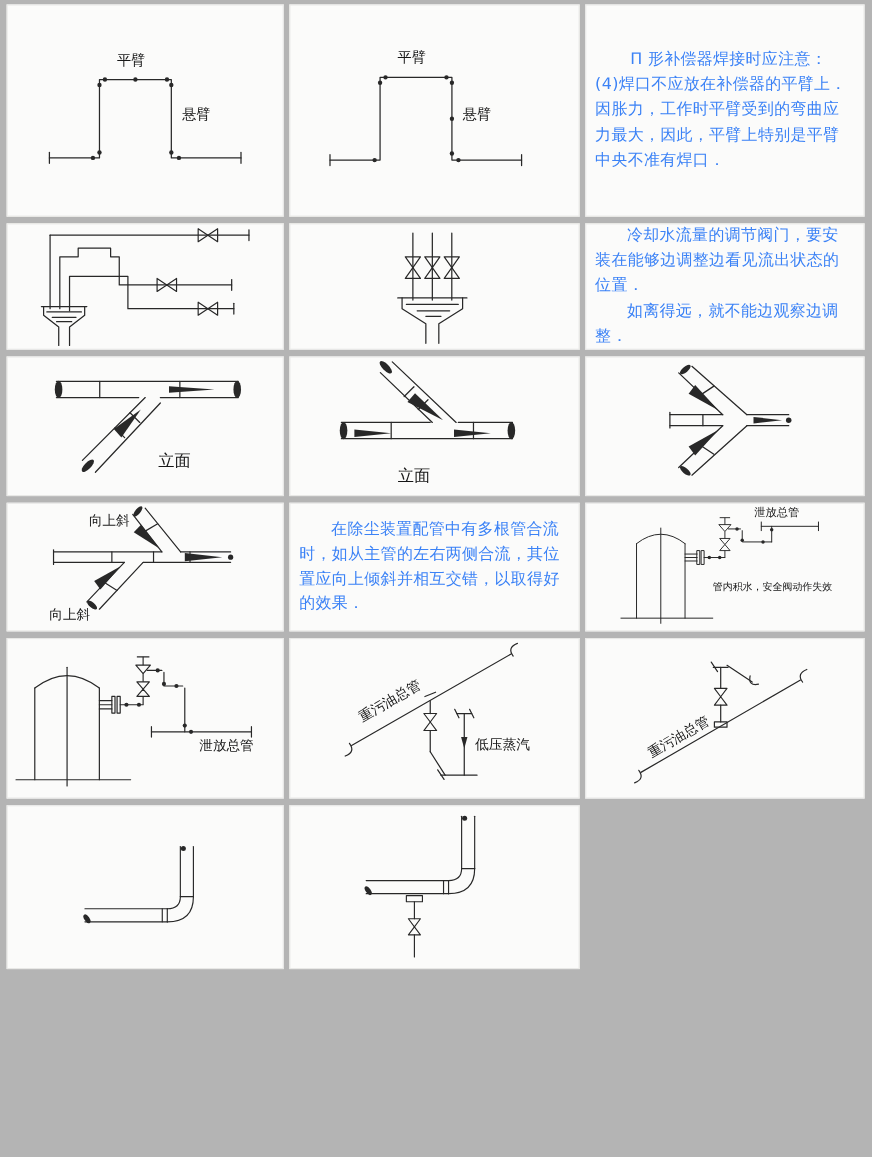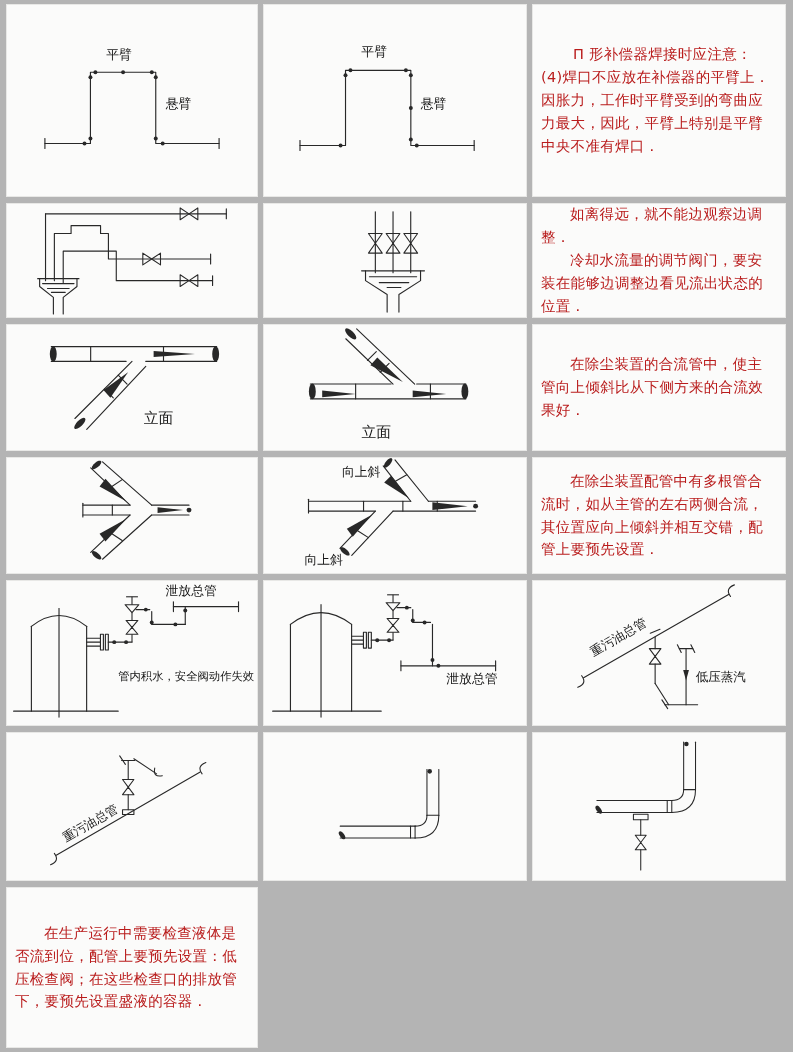--- a/index.html
+++ b/index.html
@@ -14,21 +14,21 @@
     padding:4px 7px 4px 6px;
     font-family:"DejaVu Sans",sans-serif;
   }
   .cell{background:#fbfbfa;overflow:hidden;position:relative;border:1px solid #e8e8e6}
   .diagram svg{width:100%;height:100%;display:block}
   .ln{fill:none;stroke:#282828;stroke-width:1.15;stroke-linecap:round;stroke-linejoin:round}
   .vv{fill:none;stroke:#282828;stroke-width:1.1;stroke-linejoin:round}
   .fl{fill:#282828;stroke:none}
   svg text{fill:#161616;font-size:13px;font-family:"DejaVu Sans",sans-serif}
   .note{
-    color:#b91c1c;font-size:14.5px;line-height:1.58;
+    color:#3b82f6;font-size:14.5px;line-height:1.58;
     display:flex;flex-direction:column;justify-content:center;
     padding:6px 9px 6px 8px;letter-spacing:.3px;
   }
   .note p{margin:0;text-indent:2em}
   .note p.flush{text-indent:0}
   .note p.head{text-indent:2.2em}
 </style>
 </head>
 <body>
 
@@ -130,22 +130,22 @@
         <line x1="98" y1="68" x2="162" y2="68"></line>
         <polyline points="102,68 102,78 124,92 124,110"></polyline>
         <polyline points="158,68 158,78 136,92 136,110"></polyline>
         <line x1="106" y1="74" x2="154" y2="74"></line>
         <line x1="116" y1="80" x2="146" y2="80"></line>
         <line x1="124" y1="85" x2="138" y2="85"></line>
       </g>
     </svg>
   </div>
   <div class="cell note">
+    <p>冷却水流量的调节阀门，要安装在能够边调整边看见流出状态的位置．</p>
     <p>如离得远，就不能边观察边调整．</p>
-    <p>冷却水流量的调节阀门，要安装在能够边调整边看见流出状态的位置．</p>
   </div>
 
   <div class="cell diagram">
     <svg viewBox="0 0 252 127">
       <g class="ln">
         <line x1="44" y1="22" x2="212" y2="22"></line>
         <line x1="44" y1="37" x2="120" y2="37"></line>
         <line x1="140" y1="37" x2="212" y2="37"></line>
         <line x1="84" y1="22" x2="84" y2="37"></line>
         <line x1="158" y1="22" x2="158" y2="37"></line>
@@ -180,23 +180,20 @@
         <line x1="93" y1="4" x2="152" y2="60"></line>
         <line x1="104" y1="36" x2="113" y2="27"></line>
         <line x1="117" y1="48" x2="126" y2="39"></line>
       </g>
       <ellipse class="fl" cx="87" cy="9" rx="3" ry="7.5" transform="rotate(-45 87 9)"></ellipse>
       <polygon class="fl" points="140,58 114,33 107,41"></polygon>
       <polygon class="fl" points="58,66.5 92,70 58,73.5"></polygon>
       <polygon class="fl" points="150,66.5 184,70 150,73.5"></polygon>
       <text x="98" y="114" style="font-size:15px">立面</text>
     </svg>
-  </div>
-  <div class="cell note">
-    <p>在除尘装置的合流管中，使主管向上倾斜比从下侧方来的合流效果好．</p>
   </div>
 
   <div class="cell diagram">
     <svg viewBox="0 0 252 117">
       <g class="ln">
         <line x1="76" y1="48" x2="124" y2="48"></line>
         <line x1="146" y1="48" x2="184" y2="48"></line>
         <line x1="76" y1="58" x2="124" y2="58"></line>
         <line x1="146" y1="58" x2="184" y2="58"></line>
         <line x1="76" y1="46" x2="76" y2="60"></line>
@@ -246,21 +243,21 @@
       </g>
       <ellipse class="fl" cx="81" cy="95" rx="2.5" ry="6" transform="rotate(-50 81 95)"></ellipse>
       <polygon class="fl" points="108,58 89,80 83,72"></polygon>
       <polygon class="fl" points="170,45 206,49 170,53"></polygon>
       <circle class="fl" cx="214" cy="49" r="2.5"></circle>
       <text x="78" y="18">向上斜</text>
       <text x="40" y="108">向上斜</text>
     </svg>
   </div>
   <div class="cell note">
-    <p>在除尘装置配管中有多根管合流时，如从主管的左右两侧合流，其位置应向上倾斜并相互交错，配管上要预先设置．</p>
+    <p>在除尘装置配管中有多根管合流时，如从主管的左右两侧合流，其位置应向上倾斜并相互交错，以取得好的效果．</p>
   </div>
 
   <div class="cell diagram">
     <svg viewBox="0 0 252 146">
       <g class="ln">
         <path d="M 24,46 Q 52,24 80,46"></path>
         <line x1="24" y1="46" x2="24" y2="132"></line>
         <line x1="80" y1="46" x2="80" y2="132"></line>
         <line x1="52" y1="28" x2="52" y2="138"></line>
         <line x1="6" y1="132" x2="112" y2="132"></line>
@@ -439,17 +436,14 @@
         <rect x="104" y="89" width="16" height="6" fill="none"></rect>
         <line x1="112" y1="95" x2="112" y2="112"></line>
         <line x1="112" y1="128" x2="112" y2="150"></line>
       </g>
       <g class="vv">
         <polygon points="106,112 118,112 112,120"></polygon>
         <polygon points="106,128 118,128 112,120"></polygon>
       </g>
     </svg>
   </div>
-  <div class="cell note">
-    <p>在生产运行中需要检查液体是否流到位，配管上要预先设置：低压检查阀；在这些检查口的排放管下，要预先设置盛液的容器．</p>
-  </div>
 
 </div>
 
 </body></html>

